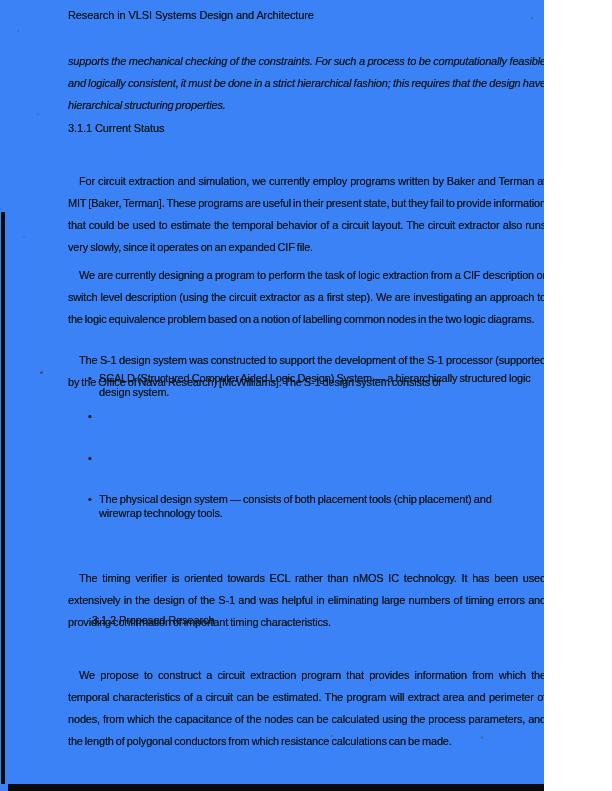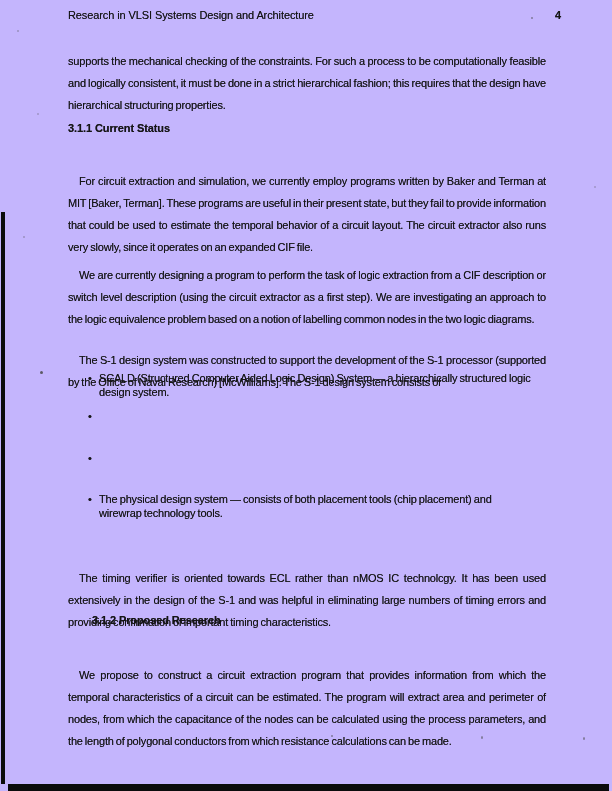--- a/index.html
+++ b/index.html
@@ -1,37 +1,37 @@
 <!DOCTYPE html>
 <html><head>
 <meta charset="utf-8">
 <style>
   html,body { margin:0; padding:0; background:#ffffff; }
   .page {
-    position:relative; width:612px; height:791px; overflow:hidden;
-    background:#c4b5fd; color:#151515;
+    position:relative; width:544px; height:791px; overflow:hidden;
+    background:#3b82f6; color:#151515;
     font-family:"Liberation Sans", sans-serif;
     -webkit-font-smoothing:antialiased;
   }
   .content { position:absolute; left:68px; top:0; width:478px; }
   .content * { text-shadow:0 0 0.6px rgba(10,10,10,0.65); }
 
   .running-title { position:absolute; left:0; top:8px; font-size:11px; line-height:14px; font-weight:normal; letter-spacing:-0.1px; }
   .page-num { position:absolute; left:487px; top:8px; font-size:11px; line-height:14px; font-weight:bold; }
 
   .para {
     position:absolute; left:0; width:478px; margin:0;
     font-size:11px; line-height:22px; text-align:justify;
     letter-spacing:-0.18px; word-spacing:-0.8px;
   }
   .para.indent { text-indent:11px;margin-top:29px; }
 
   .shead {
     position:absolute; left:0; margin:0;
-    font-size:11px; line-height:14px; font-weight:bold; letter-spacing:-0.1px;
+    font-size:11px; line-height:14px; font-weight:normal; letter-spacing:-0.1px;
   }
 
   .bullet {
     position:absolute; left:20px; width:444px; box-sizing:border-box;
     padding-left:11px; font-size:11px; line-height:14px;
     letter-spacing:-0.18px; word-spacing:-0.6px; text-align:left;
   }
   .bullet .dot { position:absolute; left:0; top:0; }
 
   
@@ -53,21 +53,21 @@
   <div class="speck" style="left:583px; top:737px; width:2px; height:3px;"></div>
   <div class="speck" style="left:23px; top:236px; width:2px; height:2px; opacity:.35;"></div>
   <div class="speck" style="left:37px; top:113px; width:2px; height:2px; opacity:.3;"></div>
   <div class="speck" style="left:594px; top:186px; width:2px; height:2px; opacity:.3;"></div>
   <div class="speck" style="left:17px; top:30px; width:2px; height:2px; opacity:.35;"></div>
 
   <div class="content">
     <span class="running-title">Research in VLSI Systems Design and Architecture</span>
     <span class="page-num">4</span>
 
-    <p class="para" style="top:50px;">supports the mechanical checking of the constraints. For such a process to be computationally feasible and logically consistent, it must be done in a strict hierarchical fashion; this requires that the design have hierarchical structuring properties.</p>
+    <p class="para" style="top:50px;font-style:italic;">supports the mechanical checking of the constraints. For such a process to be computationally feasible and logically consistent, it must be done in a strict hierarchical fashion; this requires that the design have hierarchical structuring properties.</p>
 
     <h3 class="shead" style="top:121px;">3.1.1 Current Status</h3>
 
     <p class="para indent" style="top:141px;">For circuit extraction and simulation, we currently employ programs written by Baker and Terman at MIT [Baker, Terman]. These programs are useful in their present state, but they fail to provide information that could be used to estimate the temporal behavior of a circuit layout. The circuit extractor also runs very slowly, since it operates on an expanded CIF file.</p>
 
     <p class="para indent" style="top:235px;">We are currently designing a program to perform the task of logic extraction from a CIF description or switch level description (using the circuit extractor as a first step). We are investigating an approach to the logic equivalence problem based on a notion of labelling common nodes in the two logic diagrams.</p>
 
     <p class="para indent" style="top:320px;">The S-1 design system was constructed to support the development of the S-1 processor (supported by the Office of Naval Research) [McWilliams]. The S-1 design system consists of</p>
 
     <div class="bullet" style="top:371px;">

